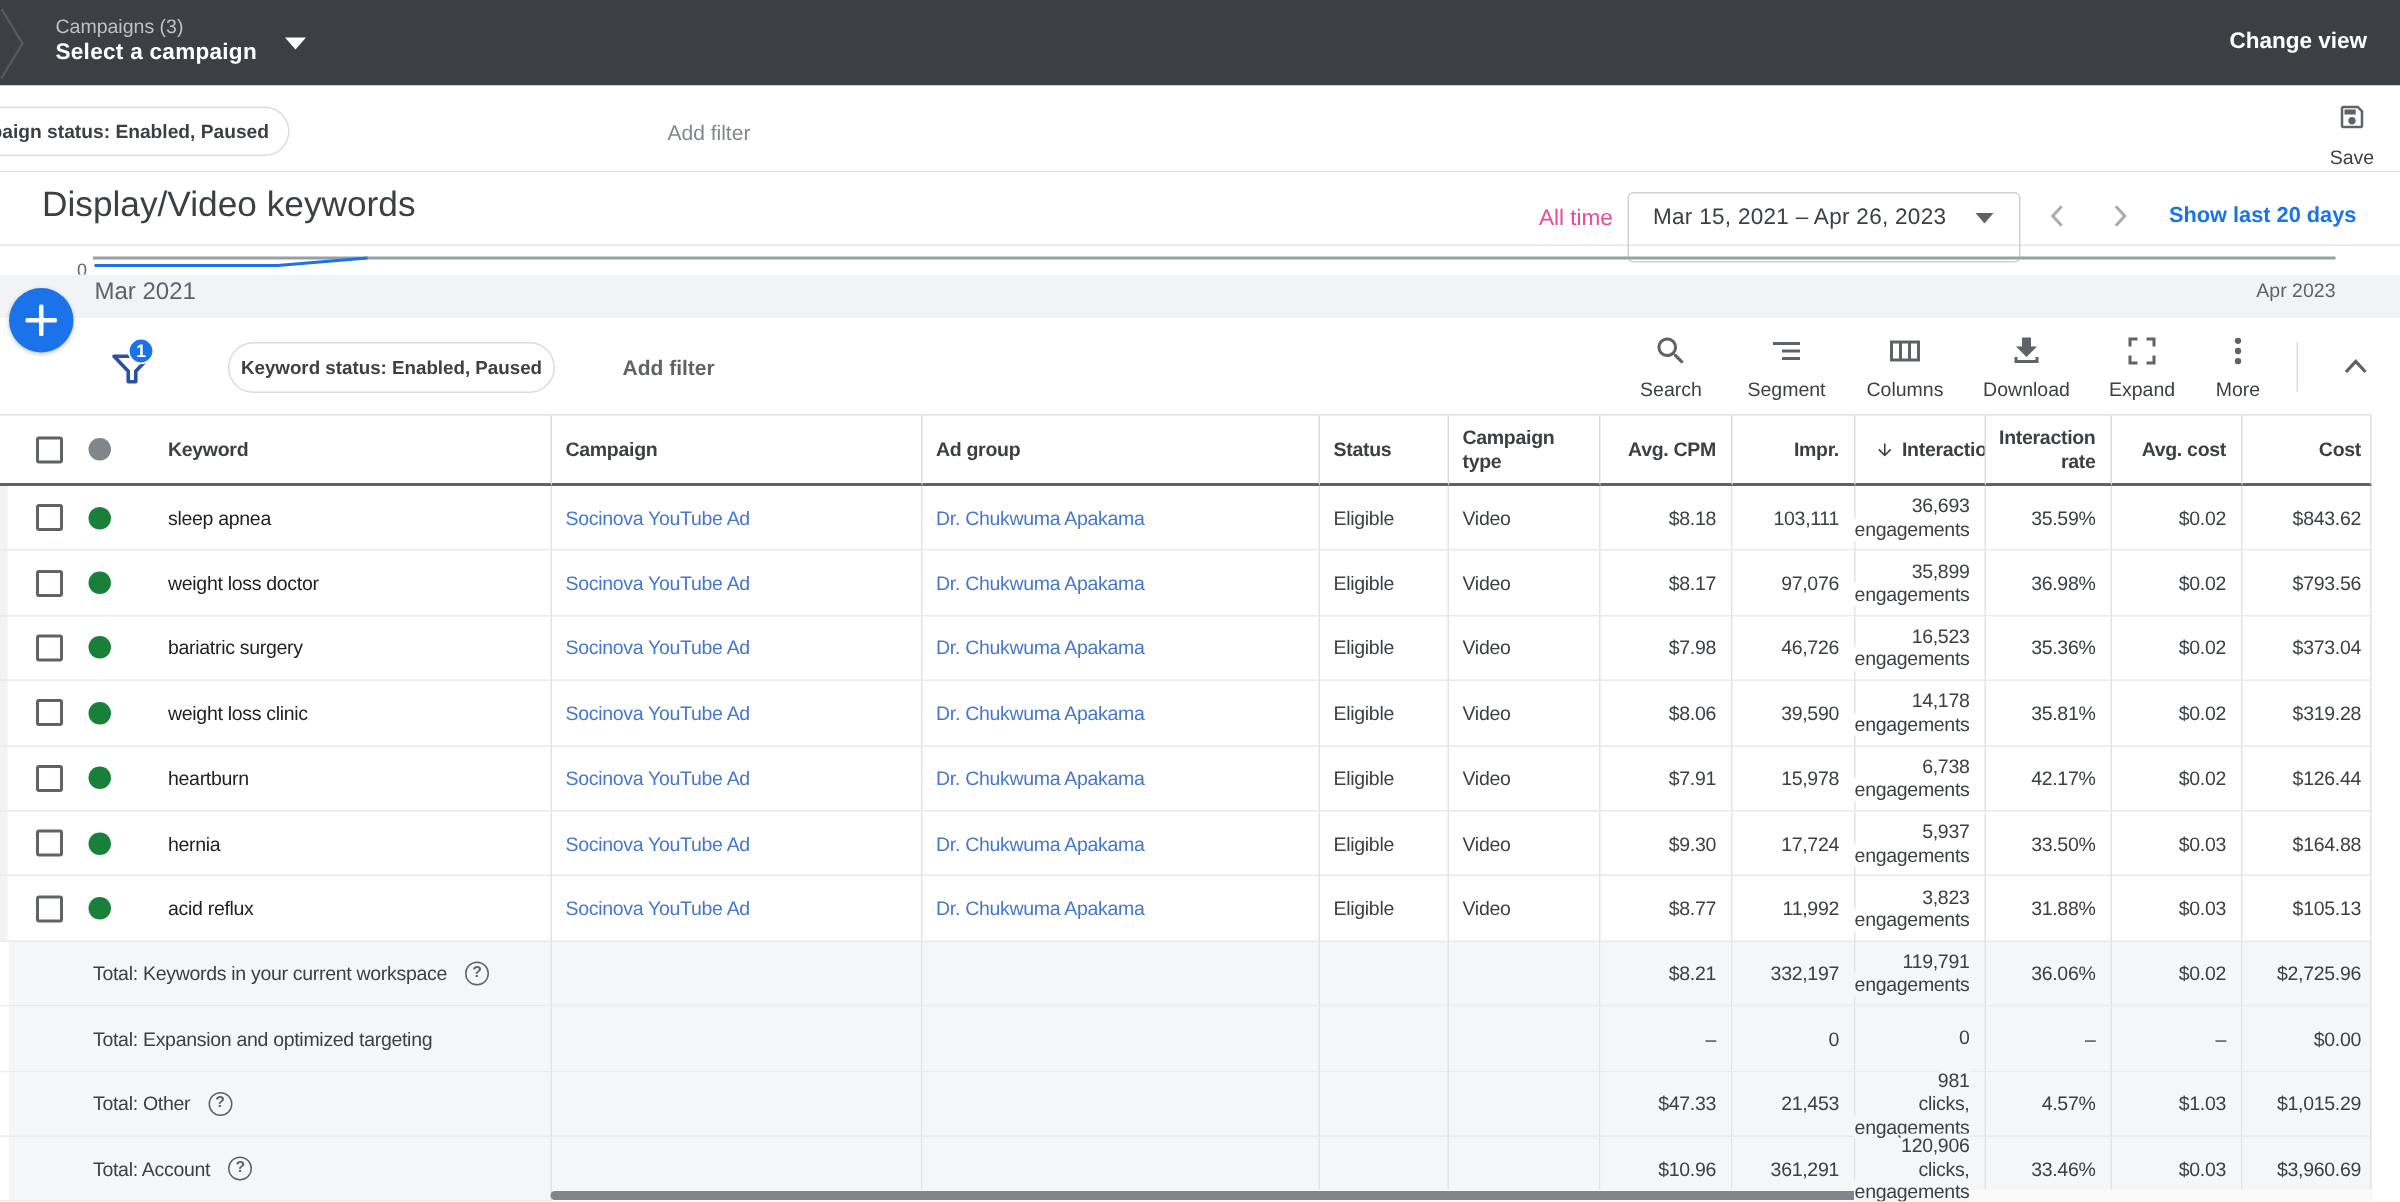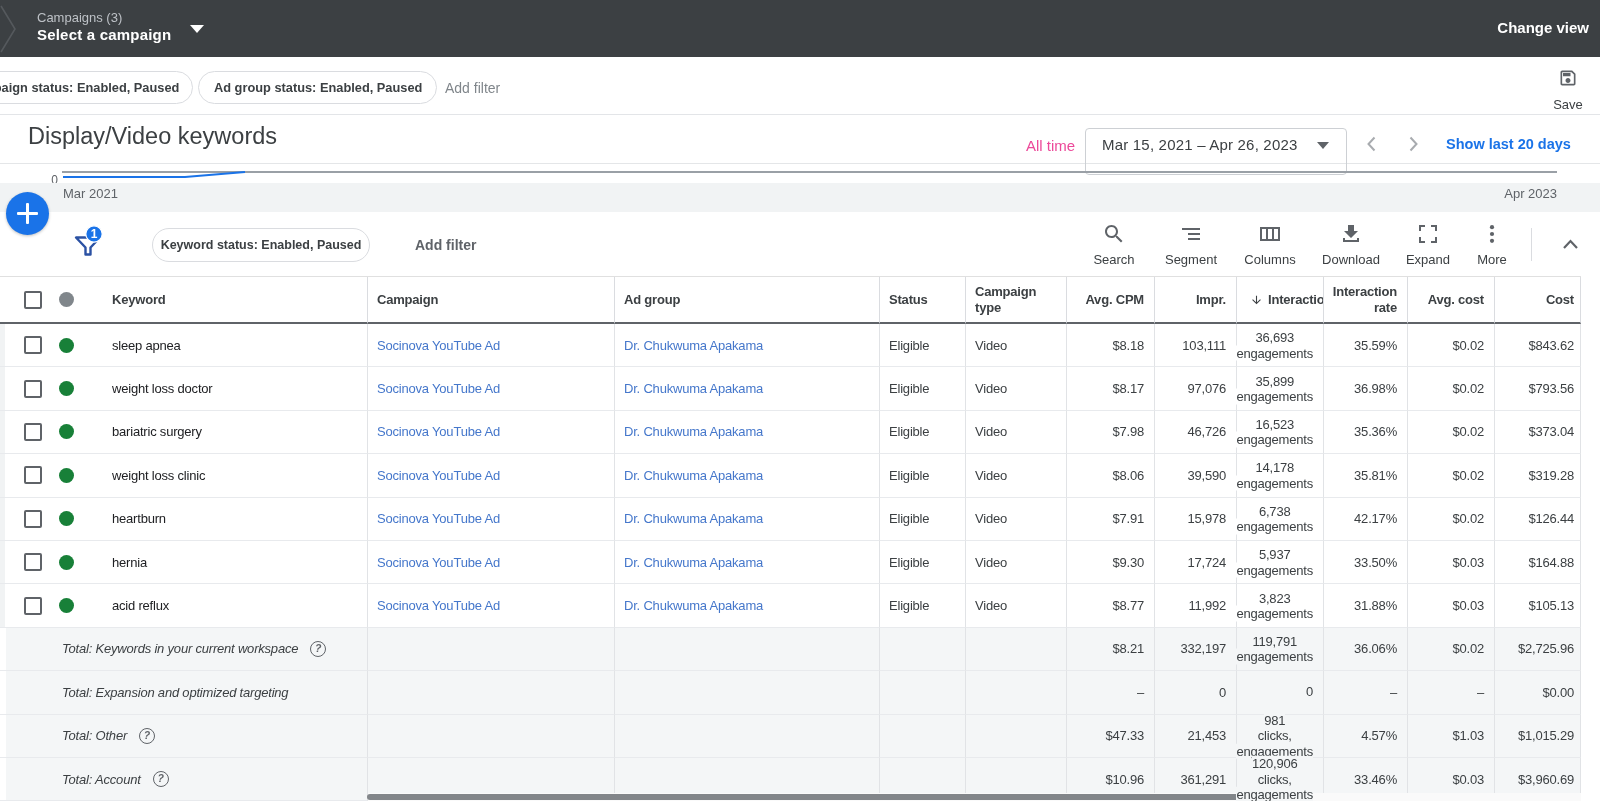--- a/index.html
+++ b/index.html
@@ -7,21 +7,21 @@
 #page { position:relative; width:1600px; height:801px; overflow:hidden;
   font-family:"Liberation Sans", sans-serif; color:#3c4043; background:#fff; }
 .abs { position:absolute; }
 
 
 #topbar { position:absolute; left:0; top:0; width:1600px; height:57px; background:#3c4043; }
 #tb-sub { position:absolute; left:37px; top:10px; font-size:13px; color:#bdc1c6; }
 #tb-main { position:absolute; left:37px; top:26px; font-size:15px; font-weight:bold; color:#fff; letter-spacing:0.2px; }
 #tb-caret { position:absolute; left:190px; top:25px; width:0; height:0;
   border-left:7px solid transparent; border-right:7px solid transparent; border-top:8px solid #fff; }
-#tb-change { position:absolute; right:11px; top:19px; font-size:15px; font-weight:bold; color:#fff; }
+#tb-change { position:absolute; right:22px; top:19px; font-size:15px; font-weight:bold; color:#fff; }
 
 
 #chiprow { position:absolute; left:0; top:57px; width:1600px; height:58px; background:#fff;
   border-bottom:1px solid #e3e5e8; }
 .chip { position:absolute; top:14px; height:33px; line-height:31px; border:1px solid #dadce0;
   border-radius:17px; font-size:12.8px; font-weight:bold; color:#3c4043; padding:0 13px; background:#fff; white-space:nowrap; }
 #chip1 { left:-48px; }
 #chip2 { left:198px; padding:0 14px 0 15px; }
 #addfilter1 { position:absolute; left:445px; top:23px; font-size:14px; color:#80868b; }
 #saveblk { position:absolute; left:1544px; top:68px; width:48px; text-align:center; }
@@ -39,21 +39,21 @@
 #datebox .car { position:absolute; right:17px; top:13px; width:0; height:0;
   border-left:6.5px solid transparent; border-right:6.5px solid transparent; border-top:7px solid #5f6368; }
 .navchev { position:absolute; top:20px; width:18px; height:18px; }
 #show30 { position:absolute; left:1446px; top:21px; font-size:14.5px; font-weight:bold; color:#1a73e8; }
 
 
 #chartzero { position:absolute; left:43px; top:173px; width:15px; font-size:12px; color:#5f6368; text-align:right; }
 #chartline-grey { position:absolute; left:62px; top:171px; width:1495px; height:2px; background:#9aa0a6; }
 #graphsvg { position:absolute; left:0; top:164px; }
 #greystrip { position:absolute; left:0; top:183px; width:1600px; height:29px; background:#f1f3f4; }
-#greystrip .gl { position:absolute; left:63px; top:3px; font-size:13px; color:#5f6368; }
+#greystrip .gl { position:absolute; left:63px; top:3px; font-size:16px; color:#5f6368; }
 #greystrip .gr { position:absolute; right:43px; top:3px; font-size:13px; color:#5f6368; }
 
 
 #fab { position:absolute; left:6px; top:192px; width:43px; height:43px; border-radius:50%;
   background:#1a73e8; box-shadow:0 1px 3px rgba(0,0,0,.25); }
 #fab .h { position:absolute; left:11px; top:20px; width:21px; height:3.4px; background:#fff; border-radius:1px; }
 #fab .v { position:absolute; left:19.8px; top:11px; width:3.4px; height:21px; background:#fff; border-radius:1px; }
 #funnel { position:absolute; left:70px; top:224px; }
 #chip3 { left:152px; top:228px; position:absolute; width:218px; height:34px; line-height:32px; border:1px solid #dadce0;
   border-radius:17px; font-size:12.5px; font-weight:bold; color:#3c4043; text-align:center; background:#fff; white-space:nowrap; }
@@ -78,26 +78,26 @@
 .kwflex { display:flex; align-items:center;text-align:center; }
 .cbx { width:18px; height:18px; border:2px solid #5f6368; border-radius:2px; margin-left:24px; flex:none; background:#fff; }
 .dot { width:15px; height:15px; border-radius:50%; margin-left:17px; flex:none; }
 .dot.g { background:#188038; }
 .dot.grey { background:#80868b; }
 .kwtext { margin-left:38px; white-space:nowrap; color:#202124; }
 .hdrtext { margin-left:38px; white-space:nowrap; font-weight:bold; color:#3c4043; }
 .pl { padding-left:9px !important; }
 a.lnk { color:#4577cb; text-decoration:none; }
 .inter { position:relative; }
-.interbox { position:absolute; right:10px; top:50%; transform:translateY(-50%); text-align:center; z-index:3; line-height:15.5px; }
+.interbox { position:absolute; right:10px; top:50%; transform:translateY(-50%); text-align:right; z-index:3; line-height:15.5px; }
 .interbox span { display:inline-block; white-space:nowrap; background:#fff; }
 #grid tr.tot td { background:#f4f6f7; }
 #grid tr.tot td.c1 { background:linear-gradient(to right,#fff 0,#fff 6px,#f4f6f7 6px) !important; }
 tr.tot .interbox span { background:#f4f6f7; }
-.totlabel { padding-left:62px; white-space:nowrap; display:flex; align-items:center;font-style:italic; }
+.totlabel { padding-left:62px; white-space:nowrap; display:flex; align-items:center; }
 .qm { display:inline-block; width:16px; height:16px; border:1.5px solid #5f6368; border-radius:50%;
   font-size:10.5px; line-height:13px; text-align:center; color:#5f6368; font-weight:bold; margin-left:12px; flex:none; letter-spacing:0; }
 #hscroll-track { position:absolute; left:368px; top:793px; width:1213px; height:8px; background:#fafafa; }
 #hscroll-thumb { position:absolute; left:367px; top:794px; width:902px; height:6px; background:#82868a; border-radius:3px; }
 </style>
 </head>
 <body>
 <div id="page">
 
   <div id="topbar">
@@ -105,21 +105,20 @@
       <polyline points="1,2 15,25 1,48" fill="none" stroke="#55595d" stroke-width="1.6"></polyline>
     </svg>
     <div id="tb-sub">Campaigns (3)</div>
     <div id="tb-main">Select a campaign</div>
     <div id="tb-caret"></div>
     <div id="tb-change">Change view</div>
   </div>
 
   <div id="chiprow">
     <div class="chip" id="chip1">Campaign status: Enabled, Paused</div>
-    <div class="chip" id="chip2">Ad group status: Enabled, Paused</div>
     <div id="addfilter1">Add filter</div>
   </div>
   <div id="saveblk">
     <svg width="20" height="20" viewBox="0 0 24 24" fill="#5f6368">
       <path d="M17 3H5c-1.11 0-2 .9-2 2v14c0 1.1.89 2 2 2h14c1.1 0 2-.9 2-2V7l-4-4zm2 16H5V5h11.17L19 7.83V19zm-7-7c-1.66 0-3 1.34-3 3s1.34 3 3 3 3-1.34 3-3-1.34-3-3-3zM6 6h9v4H6z"></path>
     </svg>
     <div class="lbl">Save</div>
   </div>
 
   <div id="titlerow">

